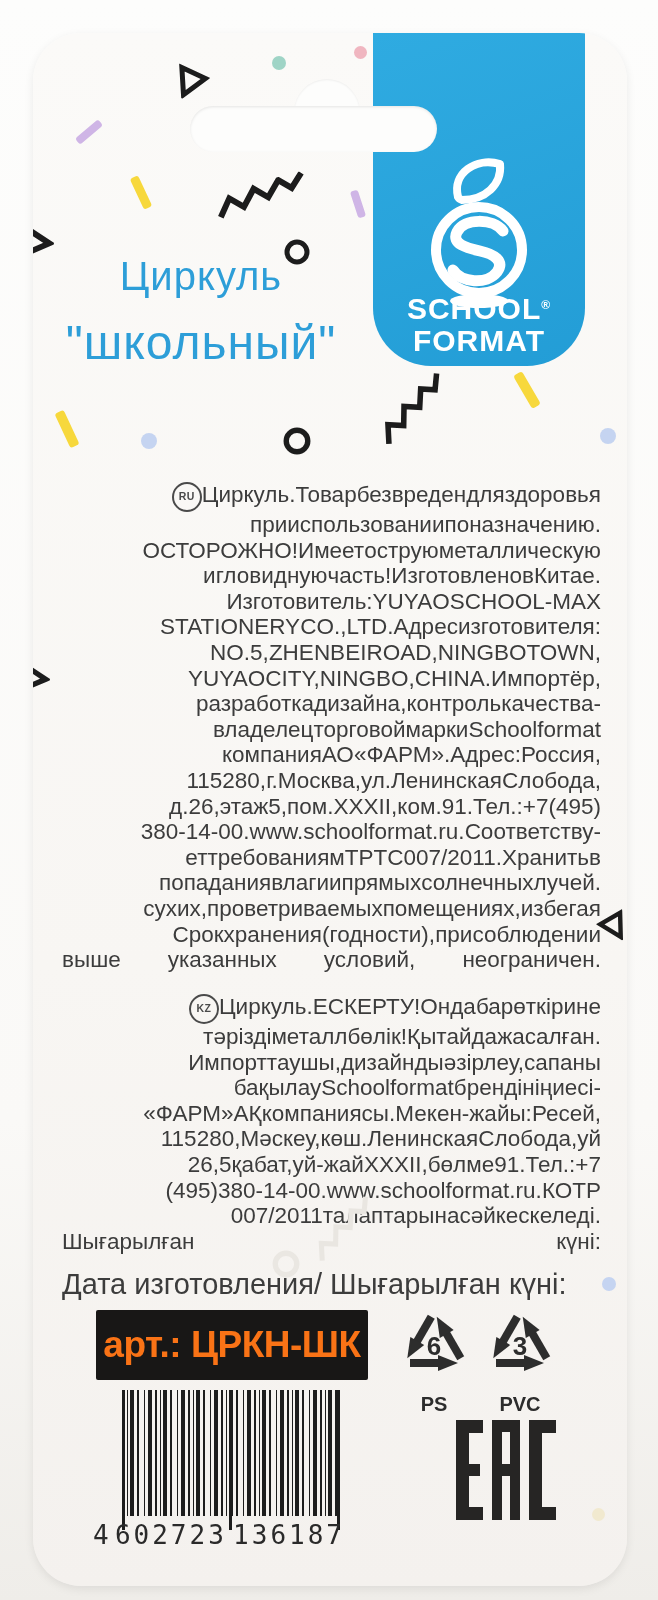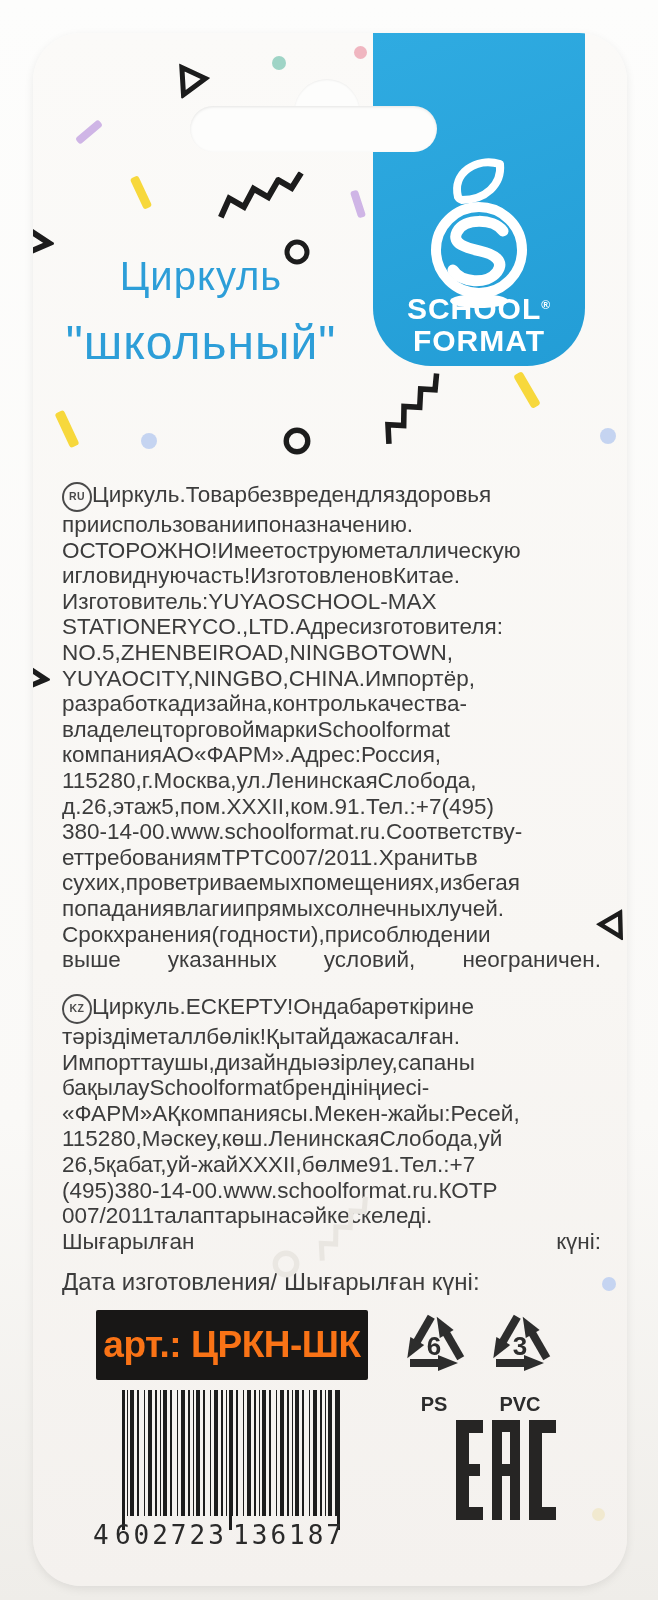--- a/index.html
+++ b/index.html
@@ -24,26 +24,26 @@
         color:#fff;font-weight:bold;font-size:30px;line-height:32px;letter-spacing:1px;}
   .brand-text sup{font-size:12px;vertical-align:10px;}
   
   .titles{position:absolute;left:-12px;top:210px;width:360px;text-align:center;color:#2d9ed8;}
   .title-main{font-size:40px;line-height:66px;letter-spacing:1px;}
   .title-sub{font-size:48px;line-height:56px;margin-top:6px;letter-spacing:1px;}
   
   .para{position:absolute;left:29px;width:539px;color:#3c3c3c;font-size:22.5px;line-height:25.6px;}
   .para-ru{top:449px;}
   .para-kz{top:961px;}
-  .jline{display:flex;justify-content:flex-start;white-space:pre;}
+  .jline{display:flex;justify-content:flex-end;white-space:pre;}
   .jline.last{justify-content:space-between;gap:.27em;}
   .badge{width:26px;height:26px;border:2px solid #4a4a4a;border-radius:50%;
         font-size:10.5px;font-weight:bold;letter-spacing:.5px;color:#4a4a4a;
         display:flex;align-items:center;justify-content:center;align-self:center;flex:0 0 auto;}
-  .date-line{position:absolute;left:29px;top:1235px;width:539px;color:#3c3c3c;font-size:24px;}
+  .date-line{position:absolute;left:29px;top:1235px;width:539px;color:#3c3c3c;font-size:29px;}
   
   .art-box{position:absolute;left:63px;top:1277px;width:272px;height:70px;background:#181716;
         display:flex;align-items:center;justify-content:center;gap:10px;border-radius:2px;}
   .art-box .lbl,.art-box .code{color:#f97316;font-weight:bold;font-size:37px;letter-spacing:-0.5px;}
   
   .recy{position:absolute;width:84px;text-align:center;}
   .recy .num{font-weight:bold;}
   .recy-label{position:absolute;width:84px;text-align:center;color:#2c2c2c;
         font-weight:bold;font-size:20px;}
   
@@ -104,22 +104,22 @@
         <div class="jline"><span>STATIONERY</span><span>CO.,LTD.</span><span>Адрес</span><span>изготовителя:</span></div>
         <div class="jline"><span>NO.5,</span><span>ZHENBEI</span><span>ROAD,</span><span>NINGBO</span><span>TOWN,</span></div>
         <div class="jline"><span>YUYAO</span><span>CITY,</span><span>NINGBO,</span><span>CHINA.</span><span>Импортёр,</span></div>
         <div class="jline"><span>разработка</span><span>дизайна,</span><span>контроль</span><span>качества</span><span>-</span></div>
         <div class="jline"><span>владелец</span><span>торговой</span><span>марки</span><span>Schoolformat</span></div>
         <div class="jline"><span>компания</span><span>АО</span><span>«ФАРМ».</span><span>Адрес:</span><span>Россия,</span></div>
         <div class="jline"><span>115280,</span><span>г.</span><span>Москва,</span><span>ул.</span><span>Ленинская</span><span>Слобода,</span></div>
         <div class="jline"><span>д.26,</span><span>этаж</span><span>5,</span><span>пом.</span><span>XXXII,</span><span>ком.</span><span>91.</span><span>Тел.:</span><span>+7</span><span>(495)</span></div>
         <div class="jline"><span>380-14-00.</span><span>www.schoolformat.ru.</span><span>Соответству-</span></div>
         <div class="jline"><span>ет</span><span>требованиям</span><span>ТР</span><span>ТС</span><span>007/2011.</span><span>Хранить</span><span>в</span></div>
+        <div class="jline"><span>попадания</span><span>влаги</span><span>и</span><span>прямых</span><span>солнечных</span><span>лучей.</span></div>
         <div class="jline"><span>сухих,</span><span>проветриваемых</span><span>помещениях,</span><span>избегая</span></div>
-        <div class="jline"><span>попадания</span><span>влаги</span><span>и</span><span>прямых</span><span>солнечных</span><span>лучей.</span></div>
         <div class="jline"><span>Срок</span><span>хранения</span><span>(годности),</span><span>при</span><span>соблюдении</span></div>
         <div class="jline last"><span>выше</span><span>указанных</span><span>условий,</span><span>неограничен.</span></div>
       </div>
     <div class="para para-kz">
         <div class="jline"><span class="badge">KZ</span><span>Циркуль.</span><span>ЕСКЕРТУ!</span><span>Онда</span><span>бар</span><span>өткір</span><span>ине</span></div>
         <div class="jline"><span>тәрізді</span><span>металл</span><span>бөлік!</span><span>Қытайда</span><span>жасалған.</span></div>
         <div class="jline"><span>Импорттаушы,</span><span>дизайнды</span><span>әзірлеу,</span><span>сапаны</span></div>
         <div class="jline"><span>бақылау</span><span>Schoolformat</span><span>брендінің</span><span>иесі</span><span>-</span></div>
         <div class="jline"><span>«ФАРМ»</span><span>АҚ</span><span>компаниясы.</span><span>Мекен-жайы:</span><span>Ресей,</span></div>
         <div class="jline"><span>115280,</span><span>Мәскеу,</span><span>көш.</span><span>Ленинская</span><span>Слобода,</span><span>уй</span></div>

